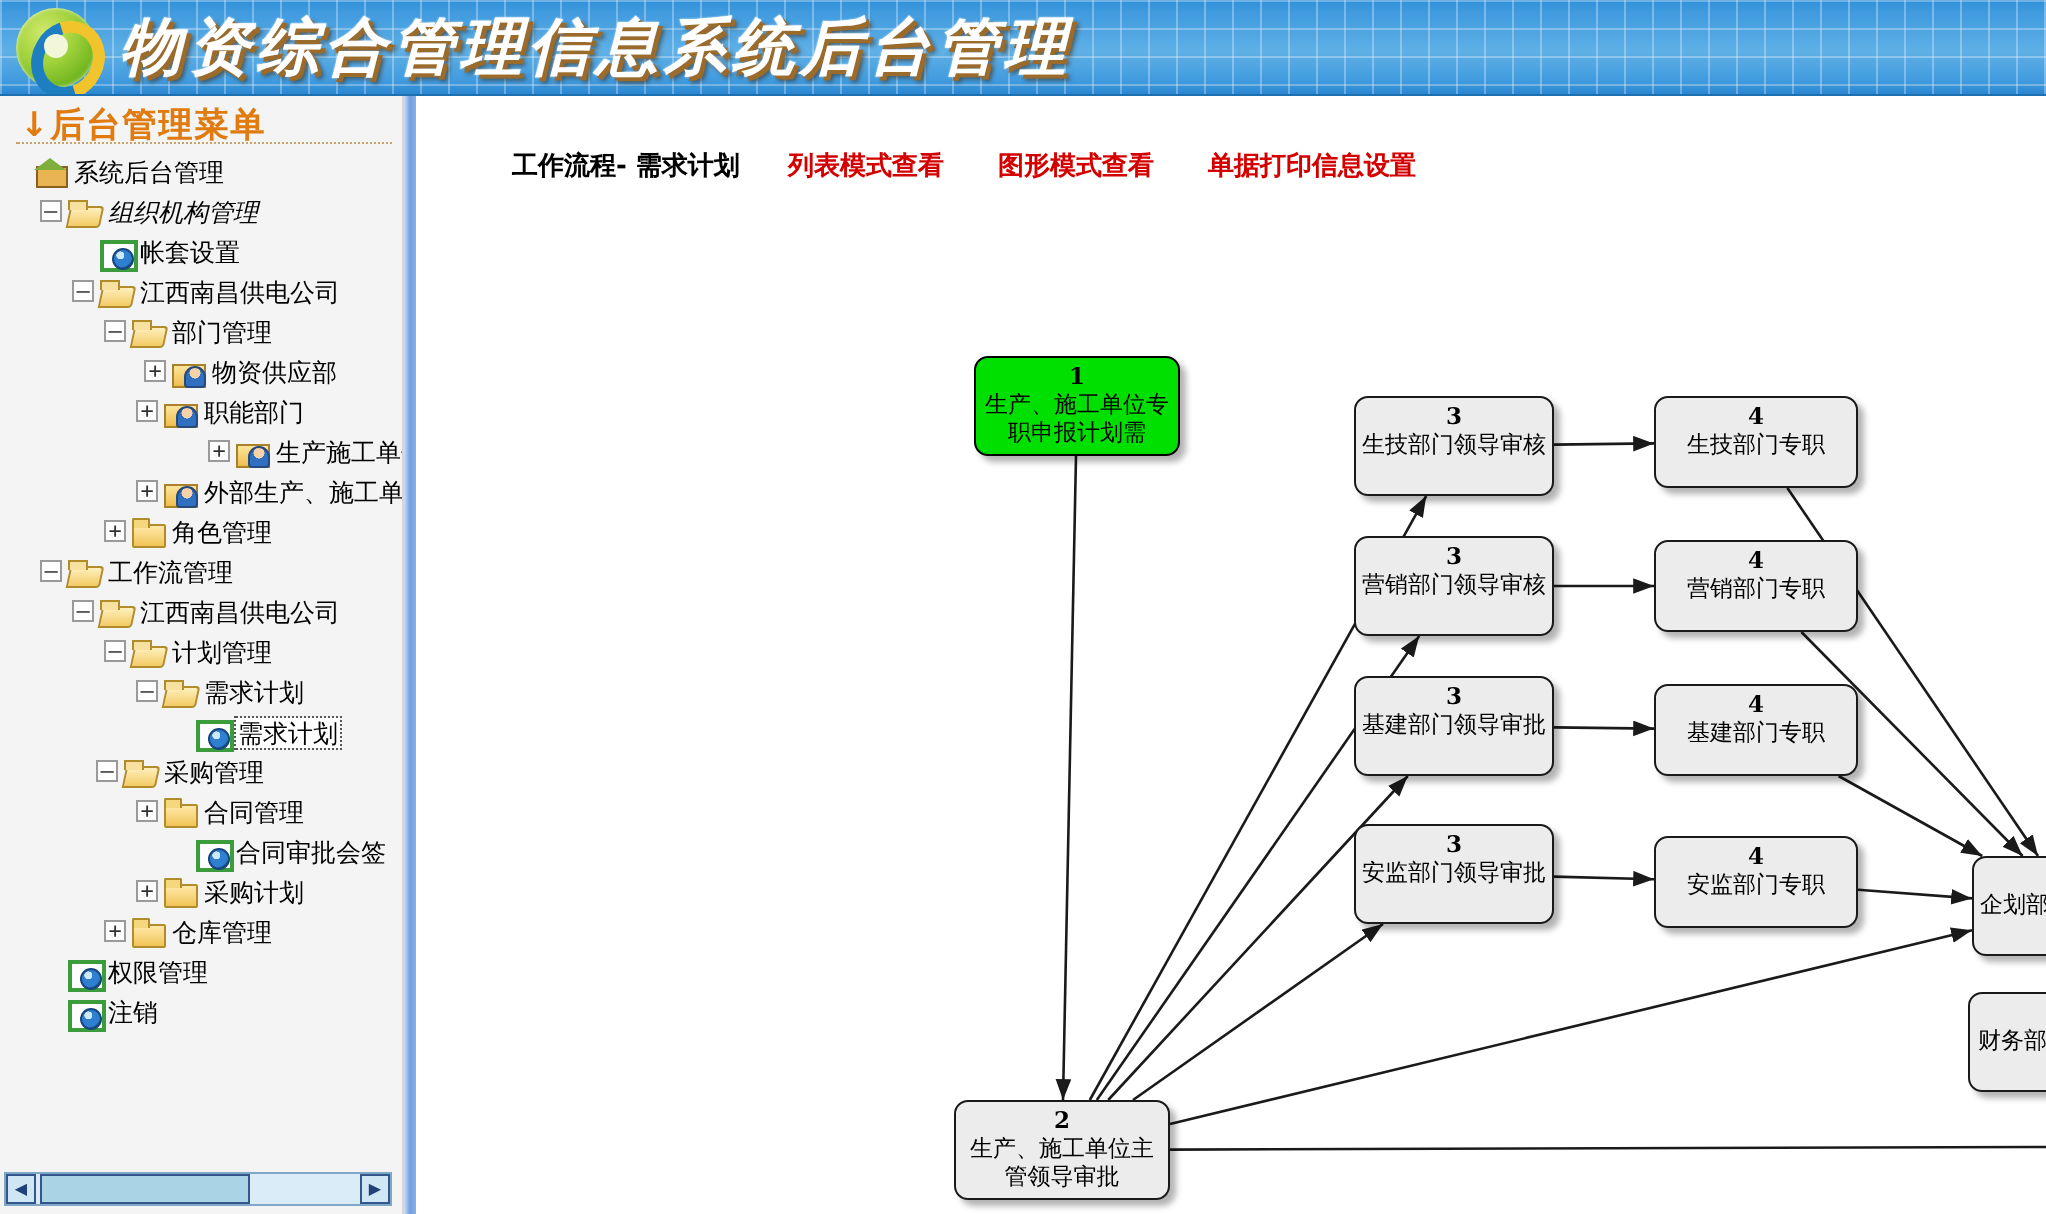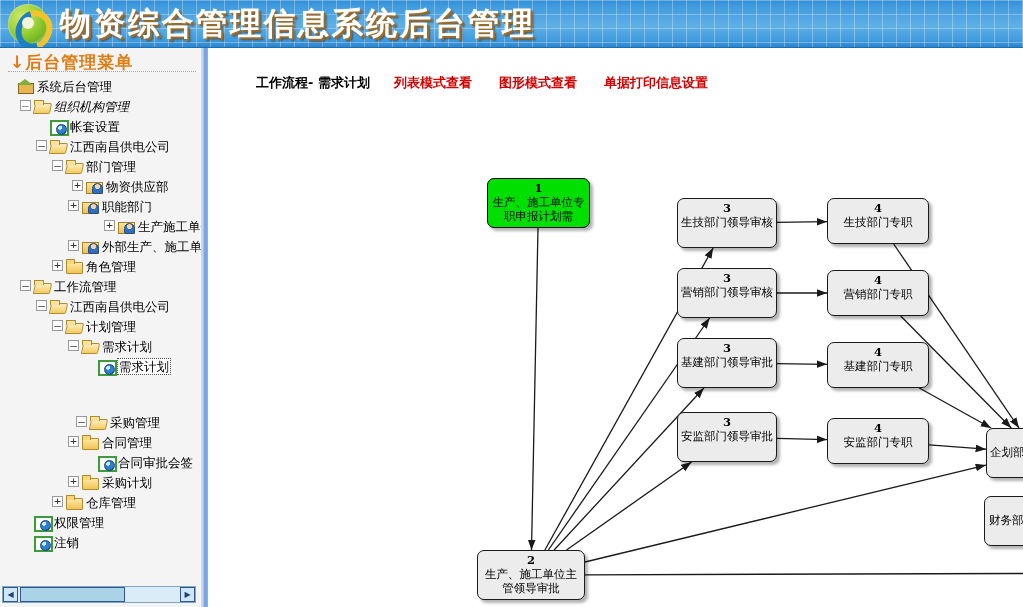--- a/index.html
+++ b/index.html
@@ -35,21 +35,21 @@
     border-top-color: #f2c42c; border-right-color: #f2c42c;
     transform: rotate(28deg);
   }
   #banner-logo::after {
     content:""; position:absolute; left:14px; top:13px; width:12px; height:12px;
     border-radius:50%; background:#f2f7da;
   }
   #banner-title {
     position: absolute; left: 60px; top: 3px;
     font-family: "DejaVu Serif", "Liberation Serif", serif;
-    font-size: 31px; font-weight: bold; 
+    font-size: 31px; font-weight: bold; font-style: italic;
     letter-spacing: 3px; color: #ffffff; white-space: nowrap;
     text-shadow: 2px 2px 0 #9a6b2a, 3px 3px 2px rgba(60,30,0,.55), 0 0 1px #fff;
   }
 
   
   #sidebar {
     position: absolute; left: 0; top: 48px; width: 202px; height: 559px;
     background: #f4f4f4;
     border-right: 1px solid #d7d7d7;
     overflow: hidden;
@@ -231,21 +231,21 @@
         <div class="tnode" style="padding-left: 72px;"><span class="tog">+</span><span class="ico ico-folder-user"></span><span class="lbl">物资供应部</span></div>
         <div class="tnode" style="padding-left: 68px;"><span class="tog">+</span><span class="ico ico-folder-user"></span><span class="lbl">职能部门</span></div>
         <div class="tnode" style="padding-left: 68px; margin-left: 36px;"><span class="tog">+</span><span class="ico ico-folder-user"></span><span class="lbl">生产施工单位</span></div>
         <div class="tnode" style="padding-left: 68px;"><span class="tog">+</span><span class="ico ico-folder-user"></span><span class="lbl">外部生产、施工单</span></div>
         <div class="tnode" style="padding-left: 52px;"><span class="tog">+</span><span class="ico ico-folder"></span><span class="lbl">角色管理</span></div>
         <div class="tnode" style="padding-left: 20px;"><span class="tog">–</span><span class="ico ico-folder-open"></span><span class="lbl">工作流管理</span></div>
         <div class="tnode" style="padding-left: 36px;"><span class="tog">–</span><span class="ico ico-folder-open"></span><span class="lbl">江西南昌供电公司</span></div>
         <div class="tnode" style="padding-left: 52px;"><span class="tog">–</span><span class="ico ico-folder-open"></span><span class="lbl">计划管理</span></div>
         <div class="tnode" style="padding-left: 68px;"><span class="tog">–</span><span class="ico ico-folder-open"></span><span class="lbl">需求计划</span></div>
         <div class="tnode sel" style="padding-left: 84px;"><span class="tog-blank"></span><span class="ico ico-page"></span><span class="lbl">需求计划</span></div>
-        <div class="tnode" style="padding-left: 76px; margin-top: 36px;"><span class="tog">–</span><span class="ico ico-folder-open"></span><span class="lbl">采购管理</span></div>
+        <div class="tnode" style="padding-left: 48px;"><span class="tog">–</span><span class="ico ico-folder-open"></span><span class="lbl">采购管理</span></div>
         <div class="tnode" style="padding-left: 68px;"><span class="tog">+</span><span class="ico ico-folder"></span><span class="lbl">合同管理</span></div>
         <div class="tnode" style="padding-left: 84px;"><span class="tog-blank"></span><span class="ico ico-page"></span><span class="lbl">合同审批会签</span></div>
         <div class="tnode" style="padding-left: 68px;"><span class="tog">+</span><span class="ico ico-folder"></span><span class="lbl">采购计划</span></div>
         <div class="tnode" style="padding-left: 52px;"><span class="tog">+</span><span class="ico ico-folder"></span><span class="lbl">仓库管理</span></div>
         <div class="tnode" style="padding-left: 20px;"><span class="tog-blank"></span><span class="ico ico-page"></span><span class="lbl">权限管理</span></div>
         <div class="tnode" style="padding-left: 20px;"><span class="tog-blank"></span><span class="ico ico-page"></span><span class="lbl">注销</span></div>
       </div>
 
     <div id="hscroll">
       <div class="hs-btn">◀</div>

